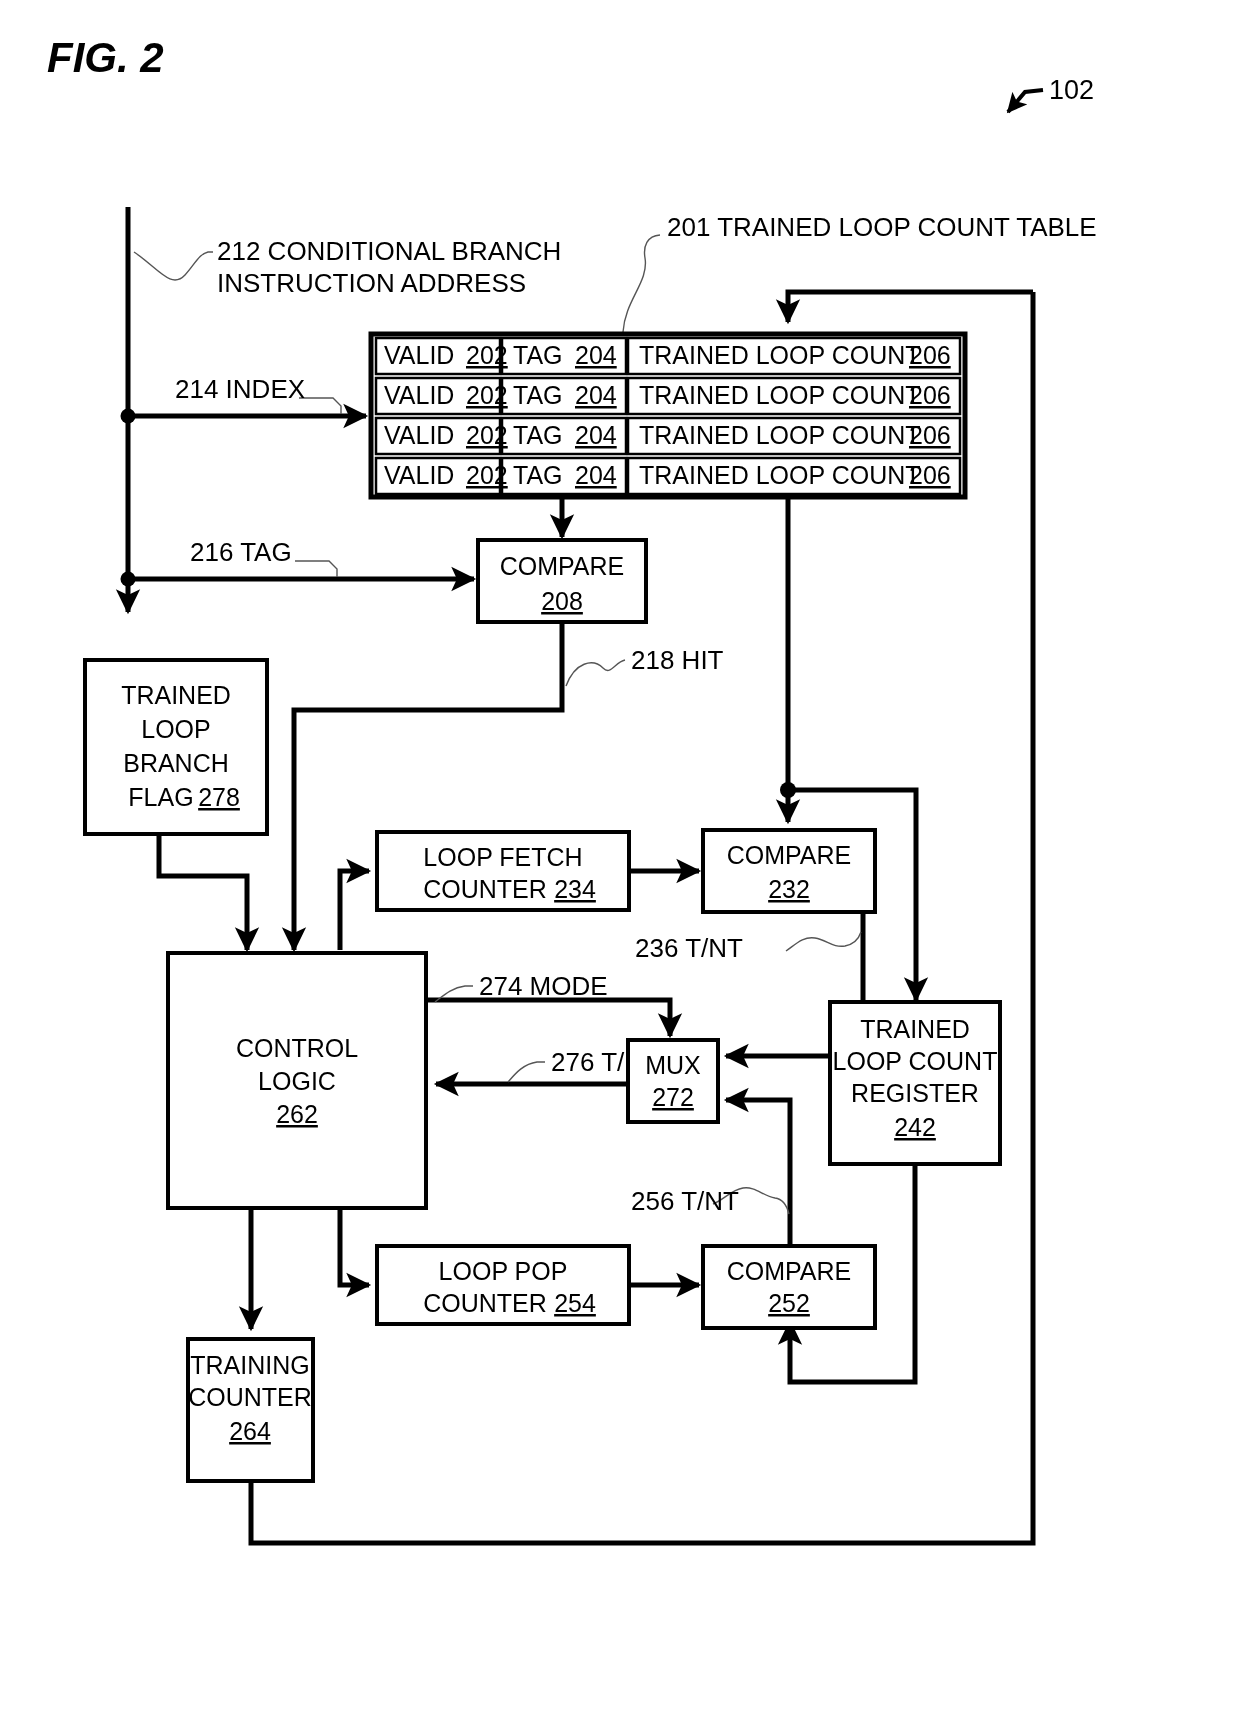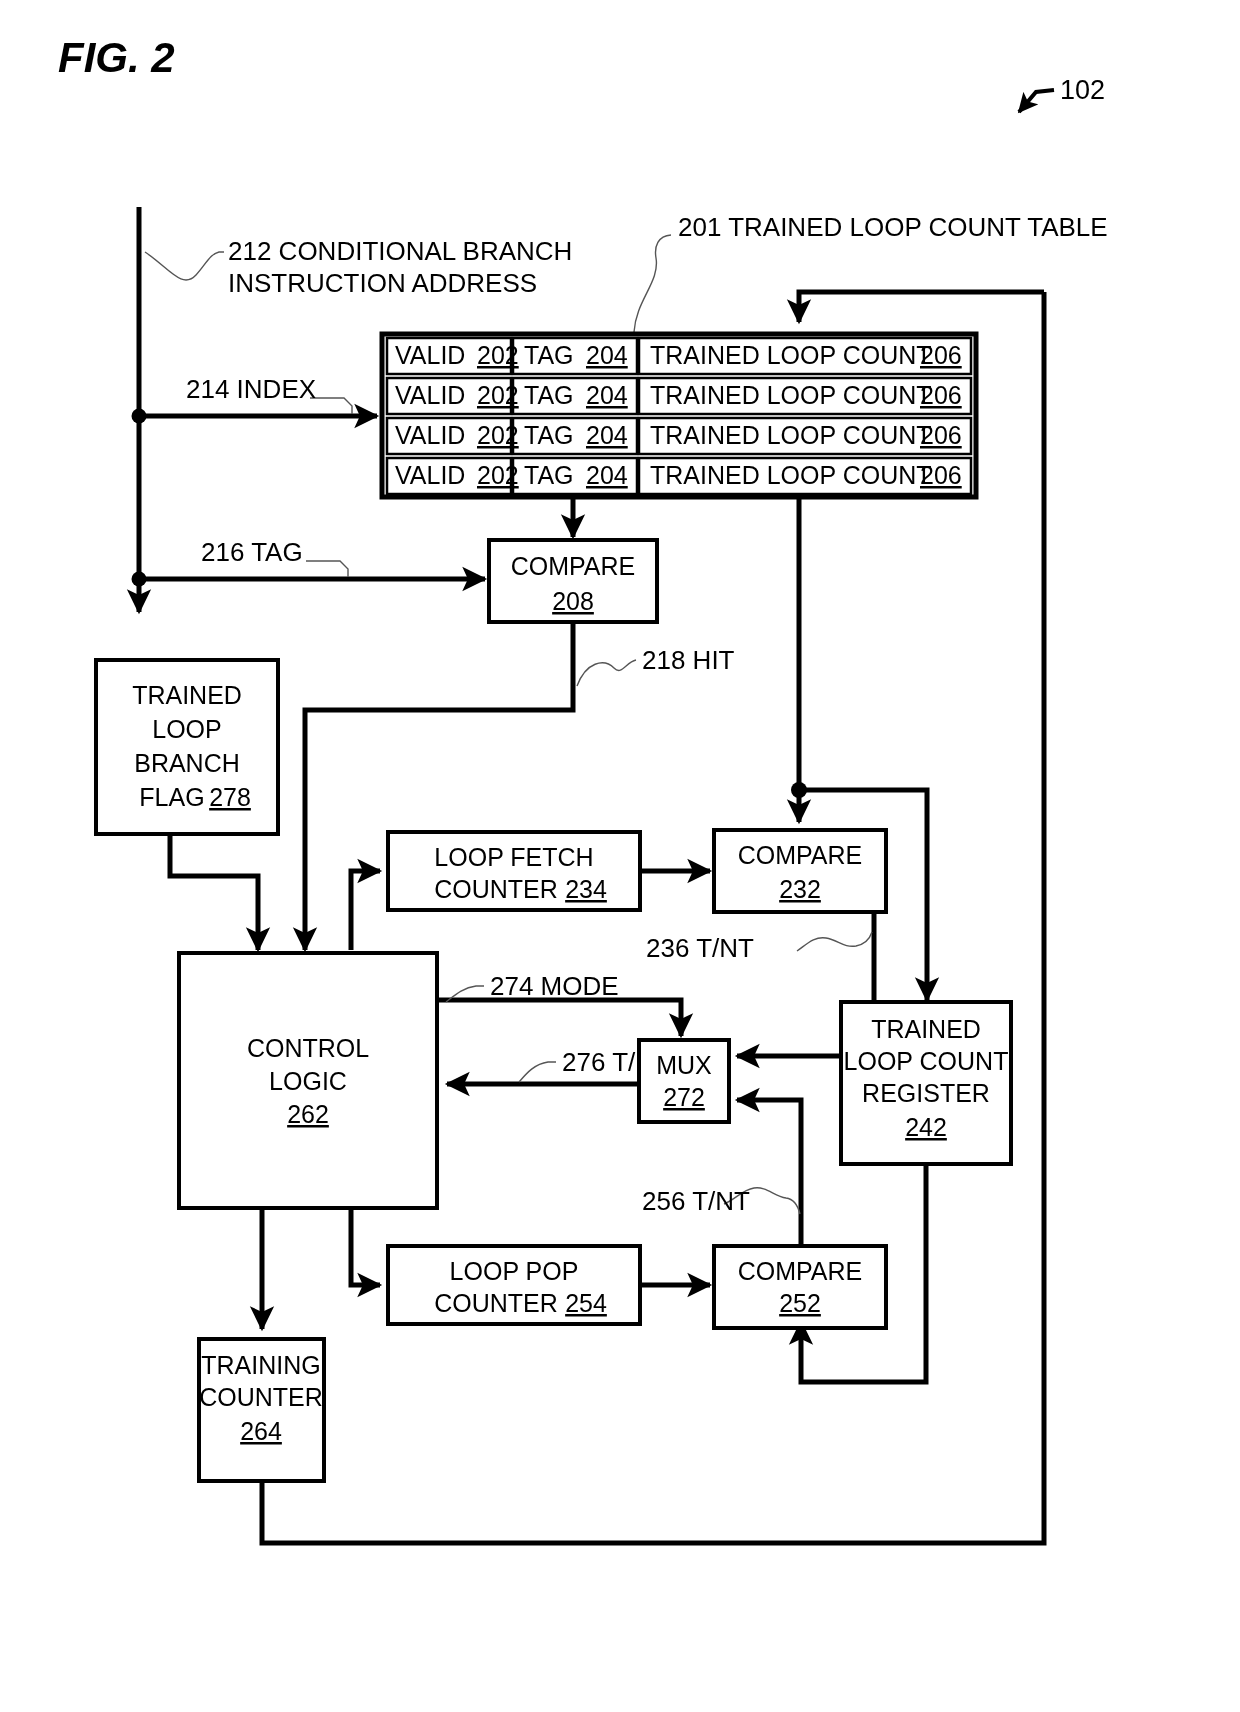--- a/index.html
+++ b/index.html
@@ -11,21 +11,21 @@
     width: 1240px;
     height: 1712px;
     font-family: "Liberation Sans", sans-serif;
     color: #000000;
     position: relative;
     overflow: hidden;
   }
   #figure-root {
     position: absolute;
     top: 0;
-    left: 14px;
+    left: 3px;
     width: 1176px;
     height: 1712px;
   }
   svg {
     display: block;
   }
   .box {
     fill: #ffffff;
     stroke: #000000;
     stroke-width: 4;

